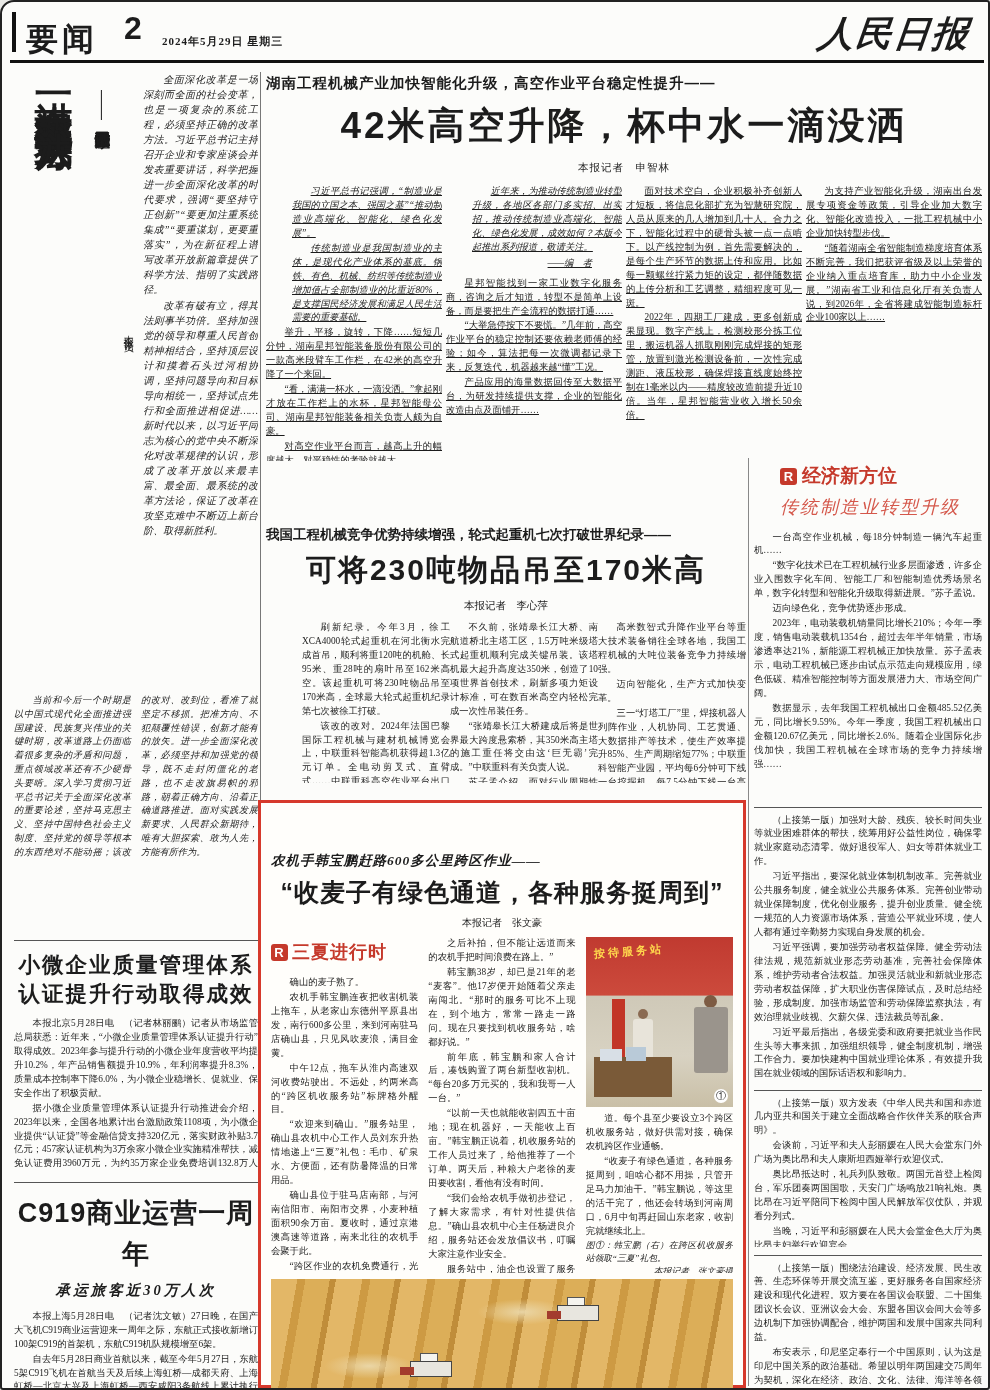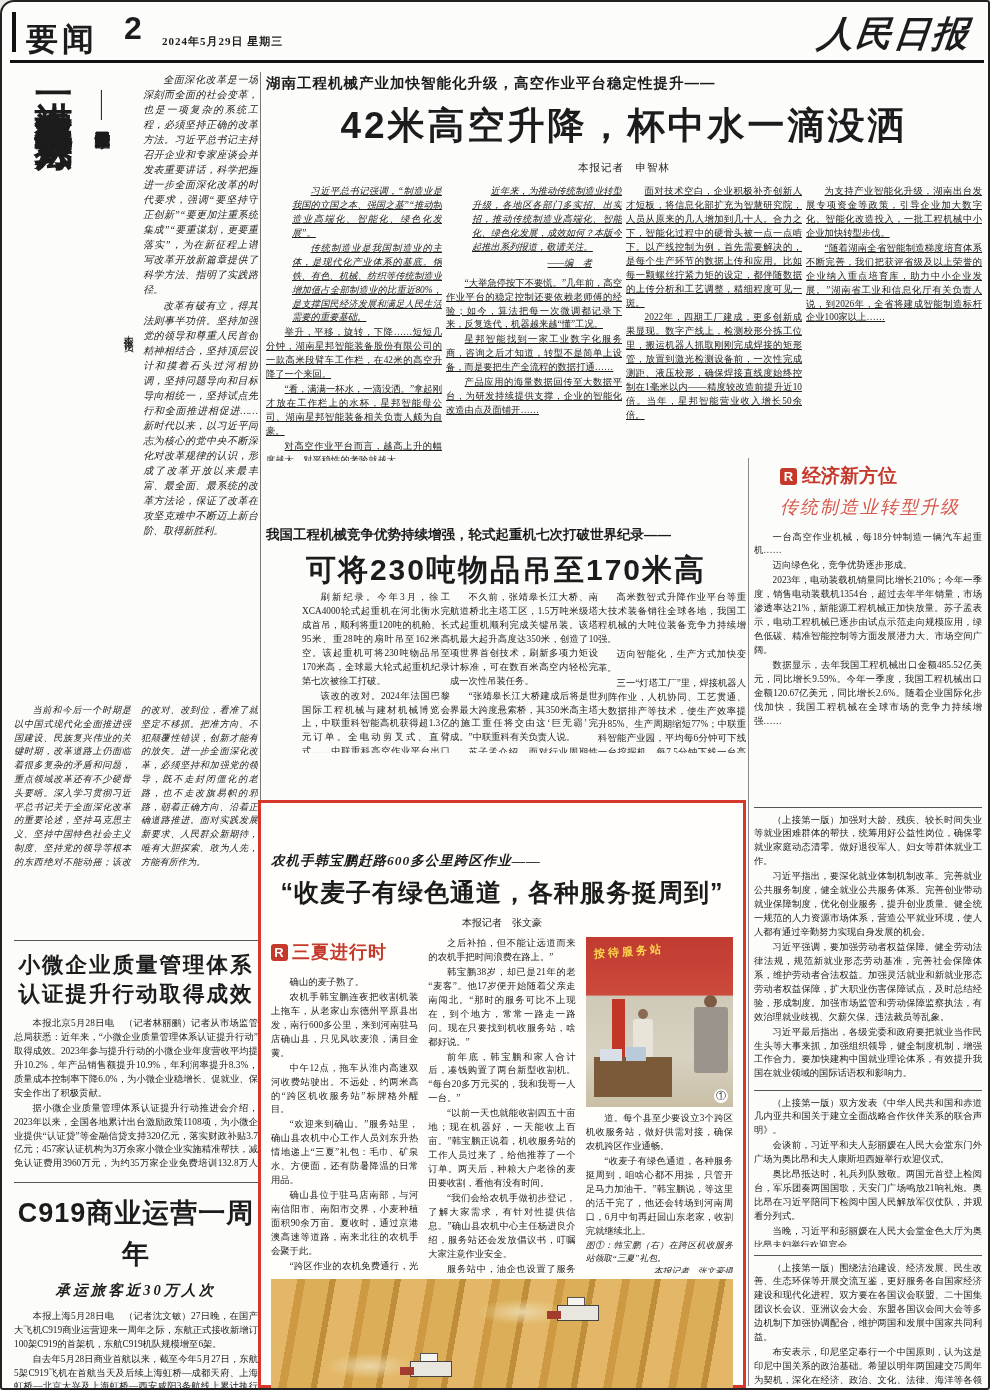--- a/index.html
+++ b/index.html
@@ -30,21 +30,21 @@
   
   .edi{position:absolute;left:12px;top:70px;width:244px;height:855px;}
   .edi-top{display:flex;flex-direction:row;height:622px;}
   .edi-title{writing-mode:vertical-rl;font-family:"Liberation Sans",sans-serif;font-weight:bold;
              font-size:38px;line-height:1.05;letter-spacing:2px;width:60px;}
   .edi-sub{writing-mode:vertical-rl;font-size:15px;font-weight:bold;line-height:1.2;width:30px;
            margin-left:10px;padding-top:18px;}
   .edi-auth{writing-mode:vertical-rl;font-size:10px;width:18px;margin-left:6px;padding-top:255px;letter-spacing:2px;}
   .edi-txt{width:118px;margin-left:8px;height:620px;}
   .edi-txt .p{font-size:10px;line-height:1.5;}
-  .edi-bot{margin-top:10px;height:220px;column-count:2;column-gap:10px;overflow:hidden;}
+  .edi-bot{margin-top:0;height:220px;column-count:2;column-gap:10px;overflow:hidden;}
   .edi-bot .p{font-size:9.2px;line-height:1.5;}
   
   .smes{position:absolute;left:12px;top:938px;width:244px;height:236px;border-top:1px solid #555;padding-top:10px;box-sizing:border-box;}
   .smes-h{font-family:"Liberation Sans",sans-serif;font-weight:bold;font-size:21.5px;text-align:center;
           line-height:1.35;letter-spacing:2px;margin-bottom:8px;}
   
   .c919{position:absolute;left:12px;top:1180px;width:244px;height:200px;border-top:1px solid #555;padding-top:10px;box-sizing:border-box;}
   .c919-h{font-family:"Liberation Sans",sans-serif;font-weight:bold;font-size:27px;text-align:center;letter-spacing:1px;}
   .c919-sub{font-size:14.5px;text-align:center;font-style:italic;font-weight:bold;margin:6px 0 8px 0;letter-spacing:3px;}
   
@@ -182,39 +182,40 @@
             <p class="p">“看，满满一杯水，一滴没洒。”拿起刚才放在工作栏上的水杯，星邦智能母公司、湖南星邦智能装备相关负责人颇为自豪。</p>
             <p class="p">对高空作业平台而言，越高上升的幅度越大，对平稳性的考验就越大……</p>
           </div>
       </div>
       <div class="col">
         <div class="note">
             <p class="p">近年来，为推动传统制造业转型升级，各地区各部门多实招、出实招，推动传统制造业高端化、智能化、绿色化发展，成效如何？本版今起推出系列报道，敬请关注。</p>
           </div>
         <div class="note-sign">——编　者</div>
         <div>
+            <p class="p">星邦智能找到一家工业数字化服务商，咨询之后才知道，转型不是简单上设备，而是要把生产全流程的数据打通……</p>
             <p class="p">“大举急停按下不要慌。”几年前，高空作业平台的稳定控制还要依赖老师傅的经验；如今，算法把每一次微调都记录下来，反复迭代，机器越来越“懂”工况。</p>
-            <p class="p">星邦智能找到一家工业数字化服务商，咨询之后才知道，转型不是简单上设备，而是要把生产全流程的数据打通……</p>
             <p class="p">产品应用的海量数据回传至大数据平台，为研发持续提供支撑，企业的智能化改造由点及面铺开……</p>
           </div>
       </div>
       <div class="col">
           <p class="p">面对技术空白，企业积极补齐创新人才短板，将信息化部扩充为智慧研究院，人员从原来的几人增加到几十人。合力之下，智能化过程中的硬骨头被一点一点啃下。以产线控制为例，首先需要解决的，是每个生产环节的数据上传和应用。比如每一颗螺丝拧紧力矩的设定，都伴随数据的上传分析和工艺调整，精细程度可见一斑。</p>
           <p class="p">2022年，四期工厂建成，更多创新成果显现。数字产线上，检测校形分拣工位里，搬运机器人抓取刚刚完成焊接的矩形管，放置到激光检测设备前，一次性完成测距、液压校形，确保焊接直线度始终控制在1毫米以内——精度较改造前提升近10倍。当年，星邦智能营业收入增长50余倍。</p>
         </div>
       <div class="col" style="height:240px;">
           <p class="p">为支持产业智能化升级，湖南出台发展专项资金等政策，引导企业加大数字化、智能化改造投入，一批工程机械中小企业加快转型步伐。</p>
           <p class="p">“随着湖南全省智能制造梯度培育体系不断完善，我们把获评省级及以上荣誉的企业纳入重点培育库，助力中小企业发展。”湖南省工业和信息化厅有关负责人说，到2026年，全省将建成智能制造标杆企业100家以上……</p>
         </div>
     </div>
   </div>
 
   <div class="a230">
     <div class="a230-kick">我国工程机械竞争优势持续增强，轮式起重机七次打破世界纪录——</div>
     <div class="a230-h">可将230吨物品吊至170米高</div>
+    <div class="a230-by">本报记者　李心萍</div>
     <div class="a230-cols body-txt">
       <div class="col">
           <p class="p">刷新纪录。今年3月，徐工XCA4000轮式起重机在河北衡水完成首吊，顺利将重120吨的机舱、长95米、重28吨的扇叶吊至162米高空。该起重机可将230吨物品吊至170米高，全球最大轮式起重机纪录第七次被徐工打破。</p>
           <p class="p">该改的改对。2024年法国巴黎国际工程机械与建材机械博览会上，中联重科智能高机获得超1.3亿元订单。全电动剪叉式、直臂式……中联重科高空作业平台出口90多个国家和地区。</p>
         </div>
       <div class="col">
           <p class="p">不久前，张靖皋长江大桥、南航道桥北主塔工区，1.5万吨米级塔式起重机顺利完成关键吊装。该塔机最大起升高度达350米，创造了10项世界首创技术，刷新多项力矩设计标准，可在数百米高空内轻松完成一次性吊装任务。</p>
           <p class="p">“张靖皋长江大桥建成后将是世界最大跨度悬索桥，其350米高主塔的施工重任将交由这‘巨无霸’完成。”中联重科有关负责人说。</p>
           <p class="p">苏子孟介绍，面对行业周期性挑战，高空作业平台等产品逆势增长。大型挖掘机、矿用自卸车、大吨位起重机等高端装备加快走向世界。</p>
         </div>
@@ -230,20 +231,21 @@
   <div class="rail body-txt">
     <div class="rail-label">
       <div class="rlab1">
         <span class="rbadge">R</span>
         <span>经济新方位</span>
       </div>
       <div class="rlab2">传统制造业转型升级</div>
     </div>
     <div class="col" style="height:268px;">
         <p class="p">一台高空作业机械，每18分钟制造一辆汽车起重机……</p>
+        <p class="p">“数字化技术已在工程机械行业多层面渗透，许多企业入围数字化车间、智能工厂和智能制造优秀场景名单，数字化转型和智能化升级取得新进展。”苏子孟说。</p>
         <p class="p">迈向绿色化，竞争优势逐步形成。</p>
         <p class="p">2023年，电动装载机销量同比增长210%；今年一季度，销售电动装载机1354台，超过去年半年销量，市场渗透率达21%，新能源工程机械正加快放量。苏子孟表示，电动工程机械已逐步由试点示范走向规模应用，绿色低碳、精准智能控制等方面发展潜力大、市场空间广阔。</p>
         <p class="p">数据显示，去年我国工程机械出口金额485.52亿美元，同比增长9.59%。今年一季度，我国工程机械出口金额120.67亿美元，同比增长2.6%。随着企业国际化步伐加快，我国工程机械在全球市场的竞争力持续增强……</p>
       </div>
     <div class="sec col" style="height:268px;">
         <p class="p">（上接第一版）加强对大龄、残疾、较长时间失业等就业困难群体的帮扶，统筹用好公益性岗位，确保零就业家庭动态清零。做好退役军人、妇女等群体就业工作。</p>
         <p class="p">习近平指出，要深化就业体制机制改革。完善就业公共服务制度，健全就业公共服务体系。完善创业带动就业保障制度，优化创业服务，提升创业质量。健全统一规范的人力资源市场体系，营造公平就业环境，使人人都有通过辛勤努力实现自身发展的机会。</p>
         <p class="p">习近平强调，要加强劳动者权益保障。健全劳动法律法规，规范新就业形态劳动基准，完善社会保障体系，维护劳动者合法权益。加强灵活就业和新就业形态劳动者权益保障，扩大职业伤害保障试点，及时总结经验，形成制度。加强市场监管和劳动保障监察执法，有效治理就业歧视、欠薪欠保、违法裁员等乱象。</p>
         <p class="p">习近平最后指出，各级党委和政府要把就业当作民生头等大事来抓，加强组织领导，健全制度机制，增强工作合力。要加快建构中国就业理论体系，有效提升我国在就业领域的国际话语权和影响力。</p>
       </div>

